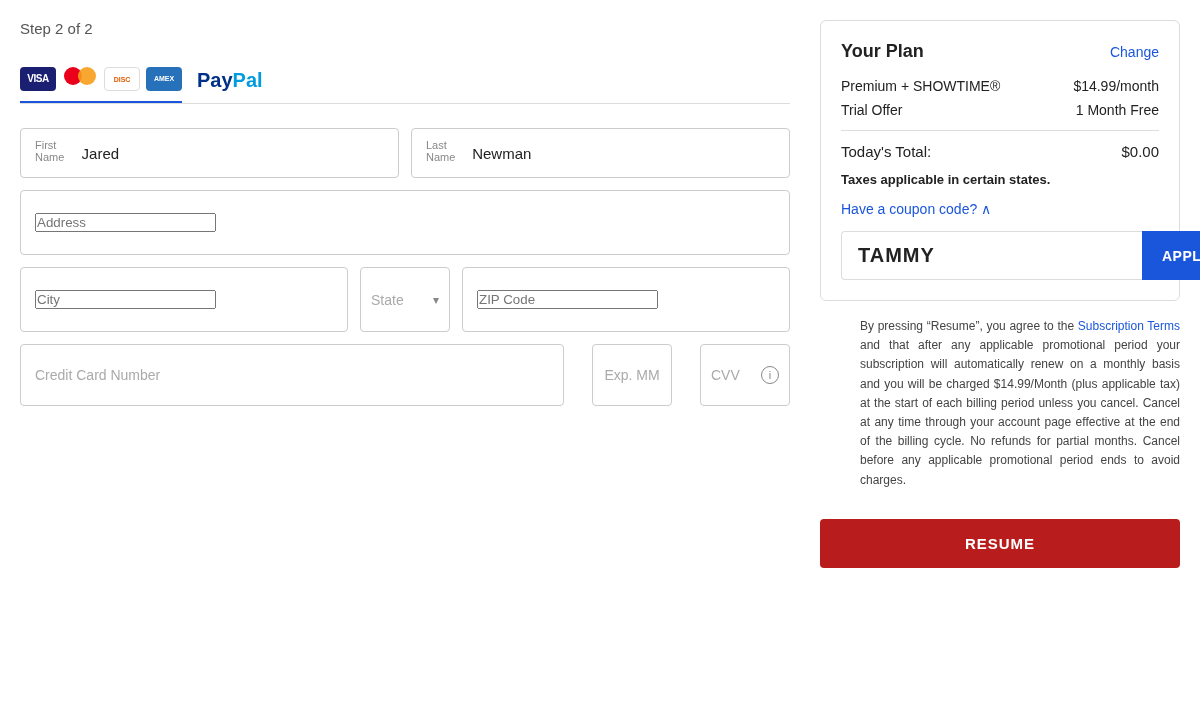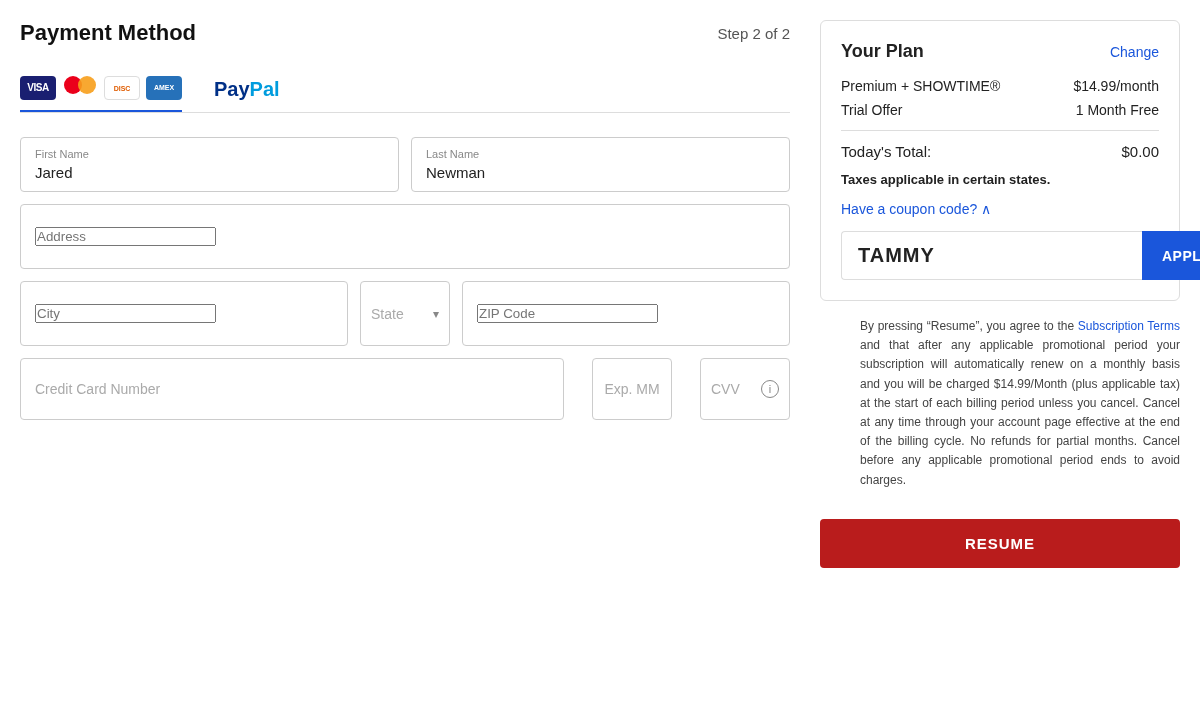--- a/index.html
+++ b/index.html
@@ -47,21 +47,21 @@
     }
     .tab-cards {
       display: flex;
       align-items: center;
       gap: 6px;
       padding-bottom: 10px;
       border-bottom: 2px solid #1a56db;
       cursor: pointer;
     }
     .tab-paypal {
-      padding: 0 20px 10px 32px;
+      padding: 0 20px 10px 15px;
       cursor: pointer;
     }
     
     .card-icon {
       display: inline-block;
       width: 36px;
       height: 24px;
       border-radius: 4px;
       font-size: 8px;
       font-weight: bold;
@@ -84,21 +84,21 @@
       display: flex;
       gap: 12px;
       margin-bottom: 12px;
     }
     .form-field {
       flex: 1;
       border: 1px solid #ccc;
       border-radius: 4px;
       padding: 10px 14px;
       display: flex;
-      flex-direction: column;
+      flex-direction: row;
       justify-content: flex-start;
     }
     .form-field label {
       font-size: 11px;
       color: #888;
       margin-bottom: 4px;
       display: block;
     }
     .form-field input, .form-field select {
       border: none;
@@ -327,21 +327,20 @@
     .mc-right { width: 18px; height: 18px; background: #f79e1b; border-radius: 50%; position: absolute; right: 2px; opacity: 0.9; }
     .mc-icon { position: relative; display: inline-block; width: 36px; height: 24px; }
   </style>
 </head>
 <body>
 
 <div class="page-wrapper">
 
   <div class="left-column">
     <div class="page-header">
-      <h1 class="page-title">Payment Method</h1>
       <span class="step-indicator">Step 2 of 2</span>
     </div>
 
     <div class="payment-tabs">
       <div class="tab-cards">
 
         <span class="card-icon visa-icon">VISA</span>
 
         <span class="mc-icon">
           <span class="mc-left"></span>

